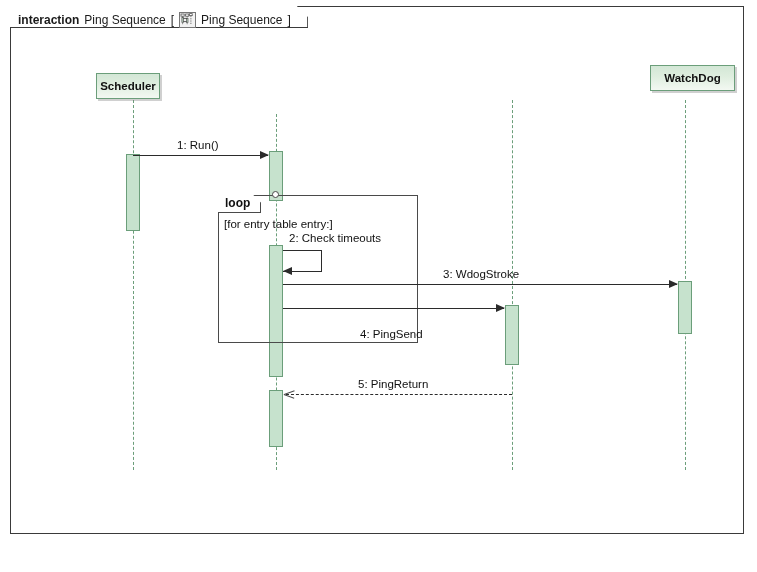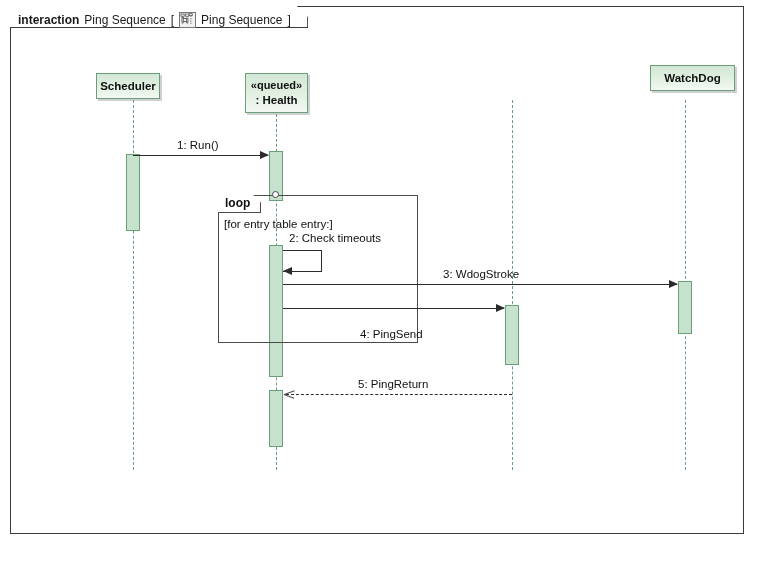--- a/index.html
+++ b/index.html
@@ -136,24 +136,20 @@
     <span class="brk">]</span>
   </div>
 
   <div class="lifeline" style="left:133px;top:100px;height:370px;"></div>
   <div class="head" style="left:96px;top:73px;width:64px;height:26px;">
     <span>Scheduler</span>
   </div>
   <div class="act" style="left:126px;top:154px;width:14px;height:77px;"></div>
 
   <div class="lifeline" style="left:276px;top:114px;height:356px;"></div>
-  <div class="head" style="left:245px;top:73px;width:63px;height:40px;">
-    <span class="ster">«queued»</span>
-    <span>: Health</span>
-  </div>
   <div class="act" style="left:269px;top:151px;width:14px;height:50px;"></div>
   <div class="act" style="left:269px;top:245px;width:14px;height:132px;"></div>
   <div class="act" style="left:269px;top:390px;width:14px;height:57px;"></div>
 
   <div class="lifeline" style="left:512px;top:100px;height:370px;"></div>
   <div class="act" style="left:505px;top:305px;width:14px;height:60px;"></div>
 
   <div class="lifeline" style="left:685px;top:100px;height:370px;"></div>
   <div class="head" style="left:650px;top:65px;width:85px;height:26px;">
     <span>WatchDog</span>

